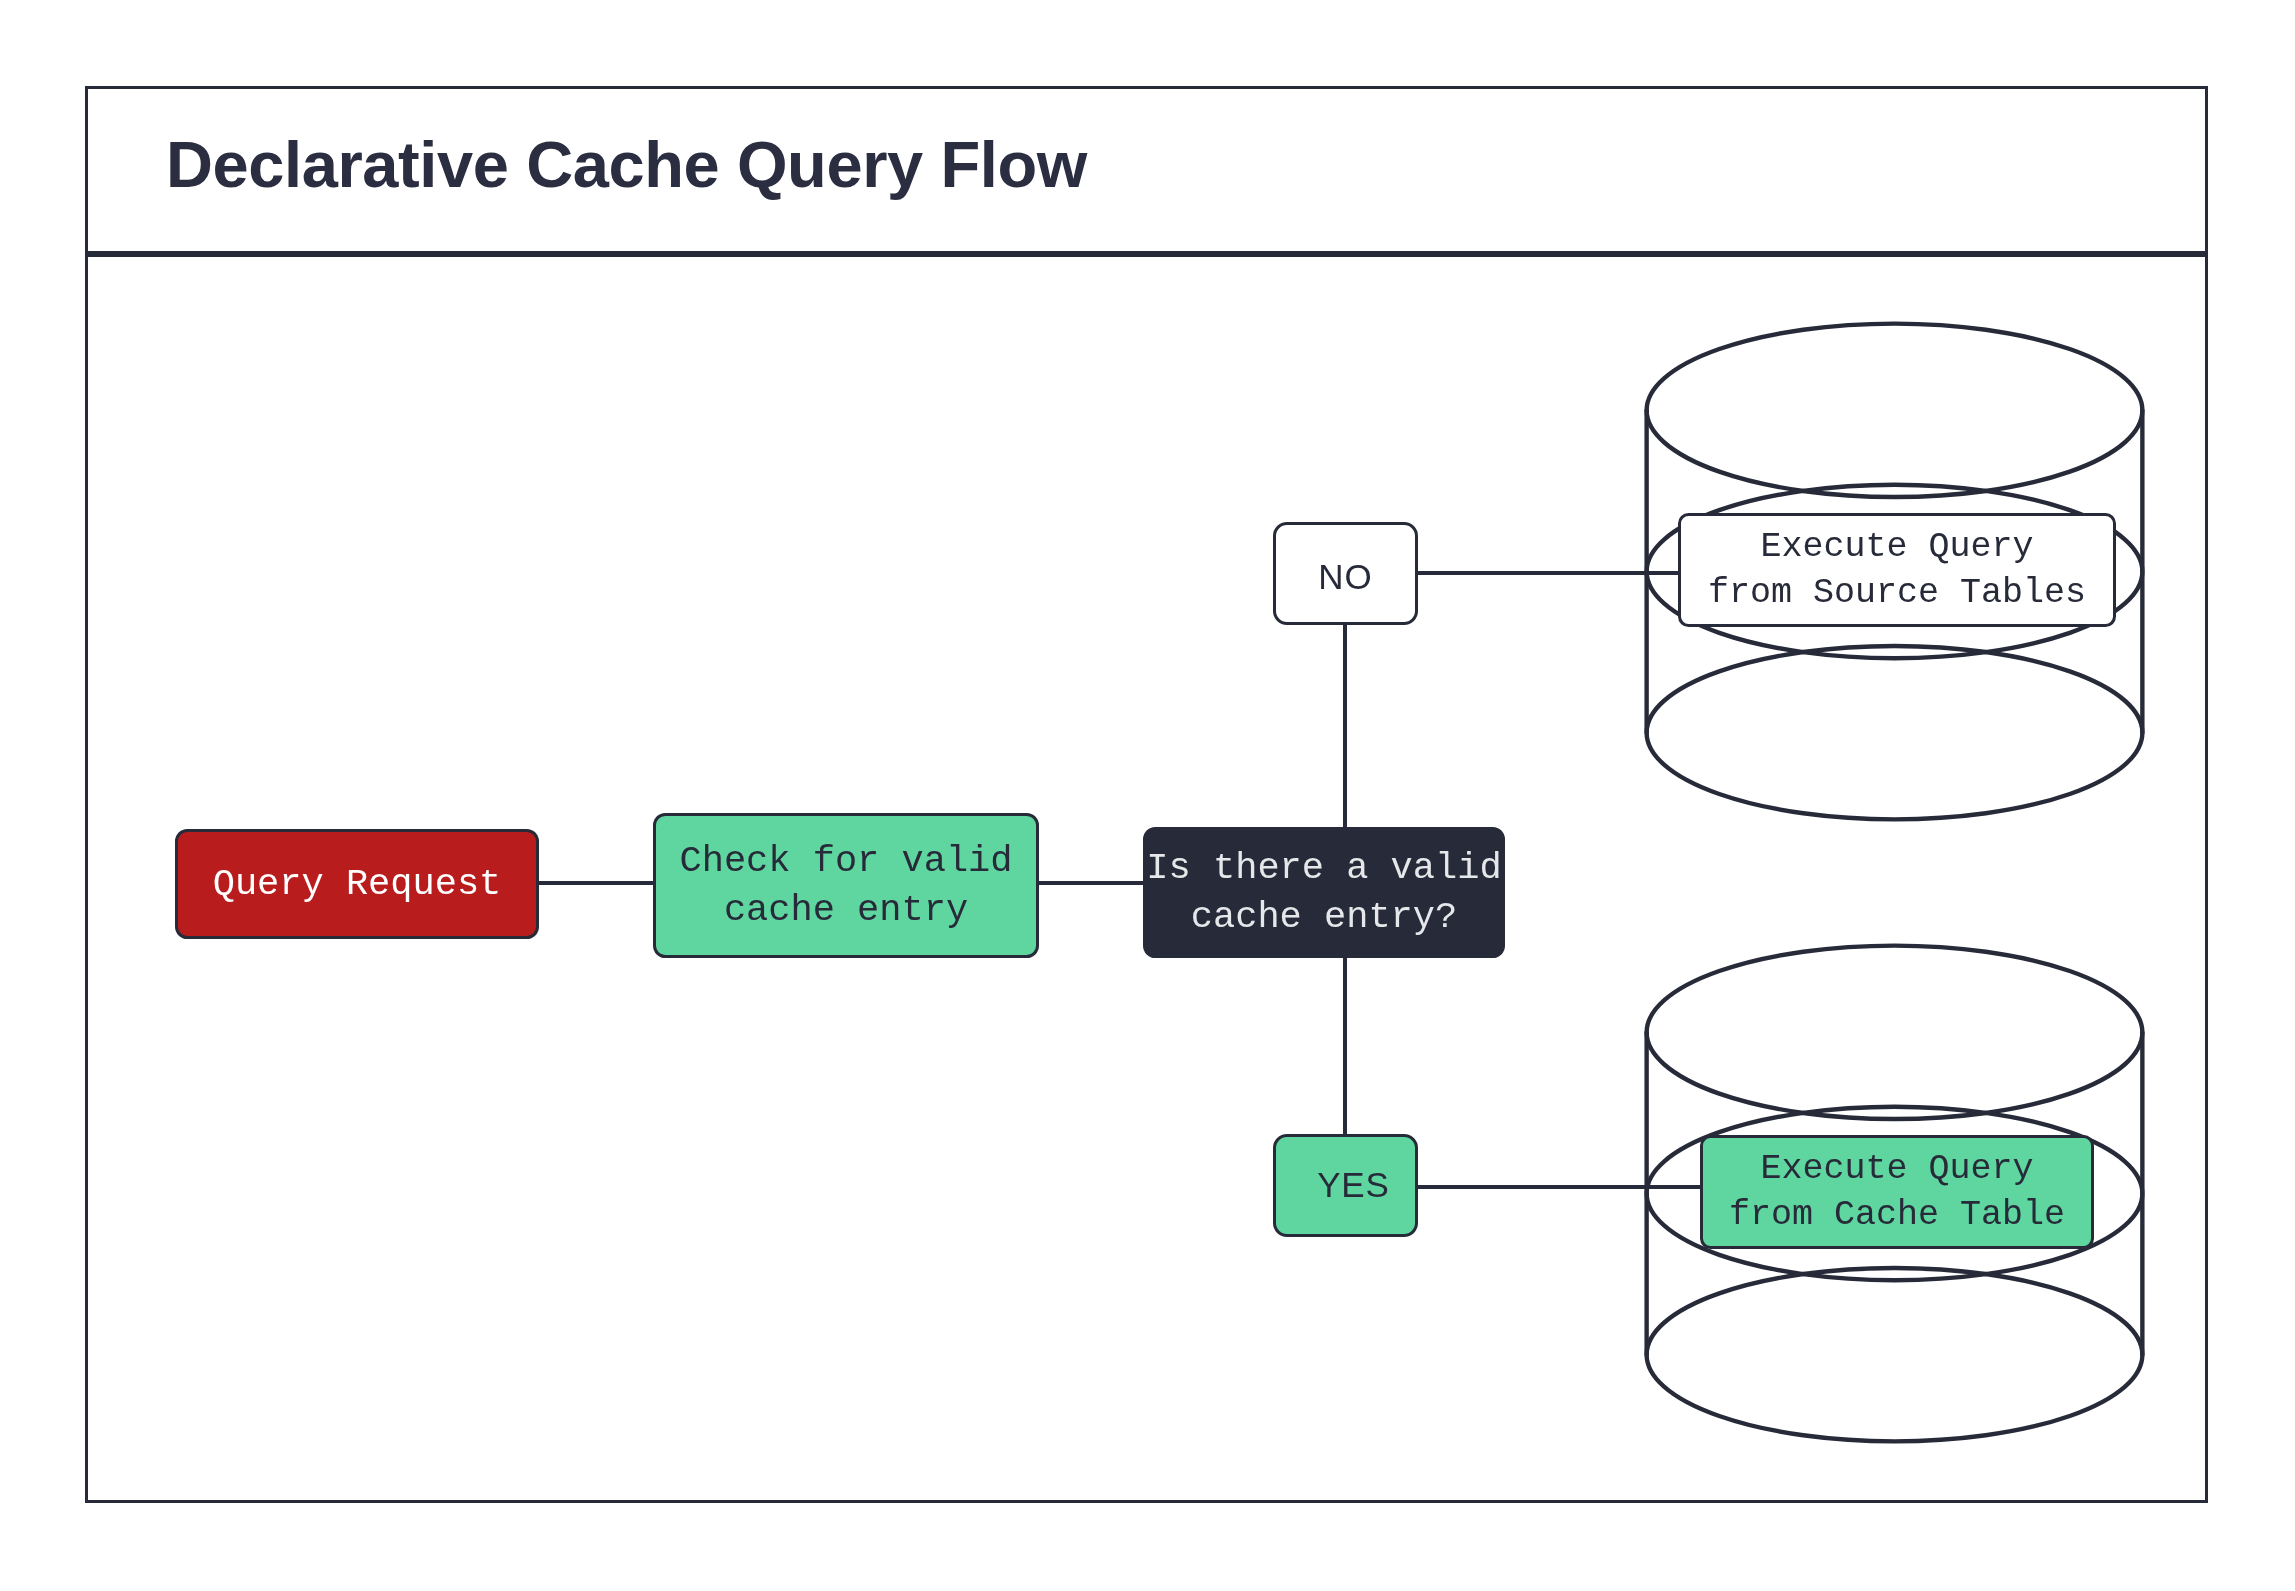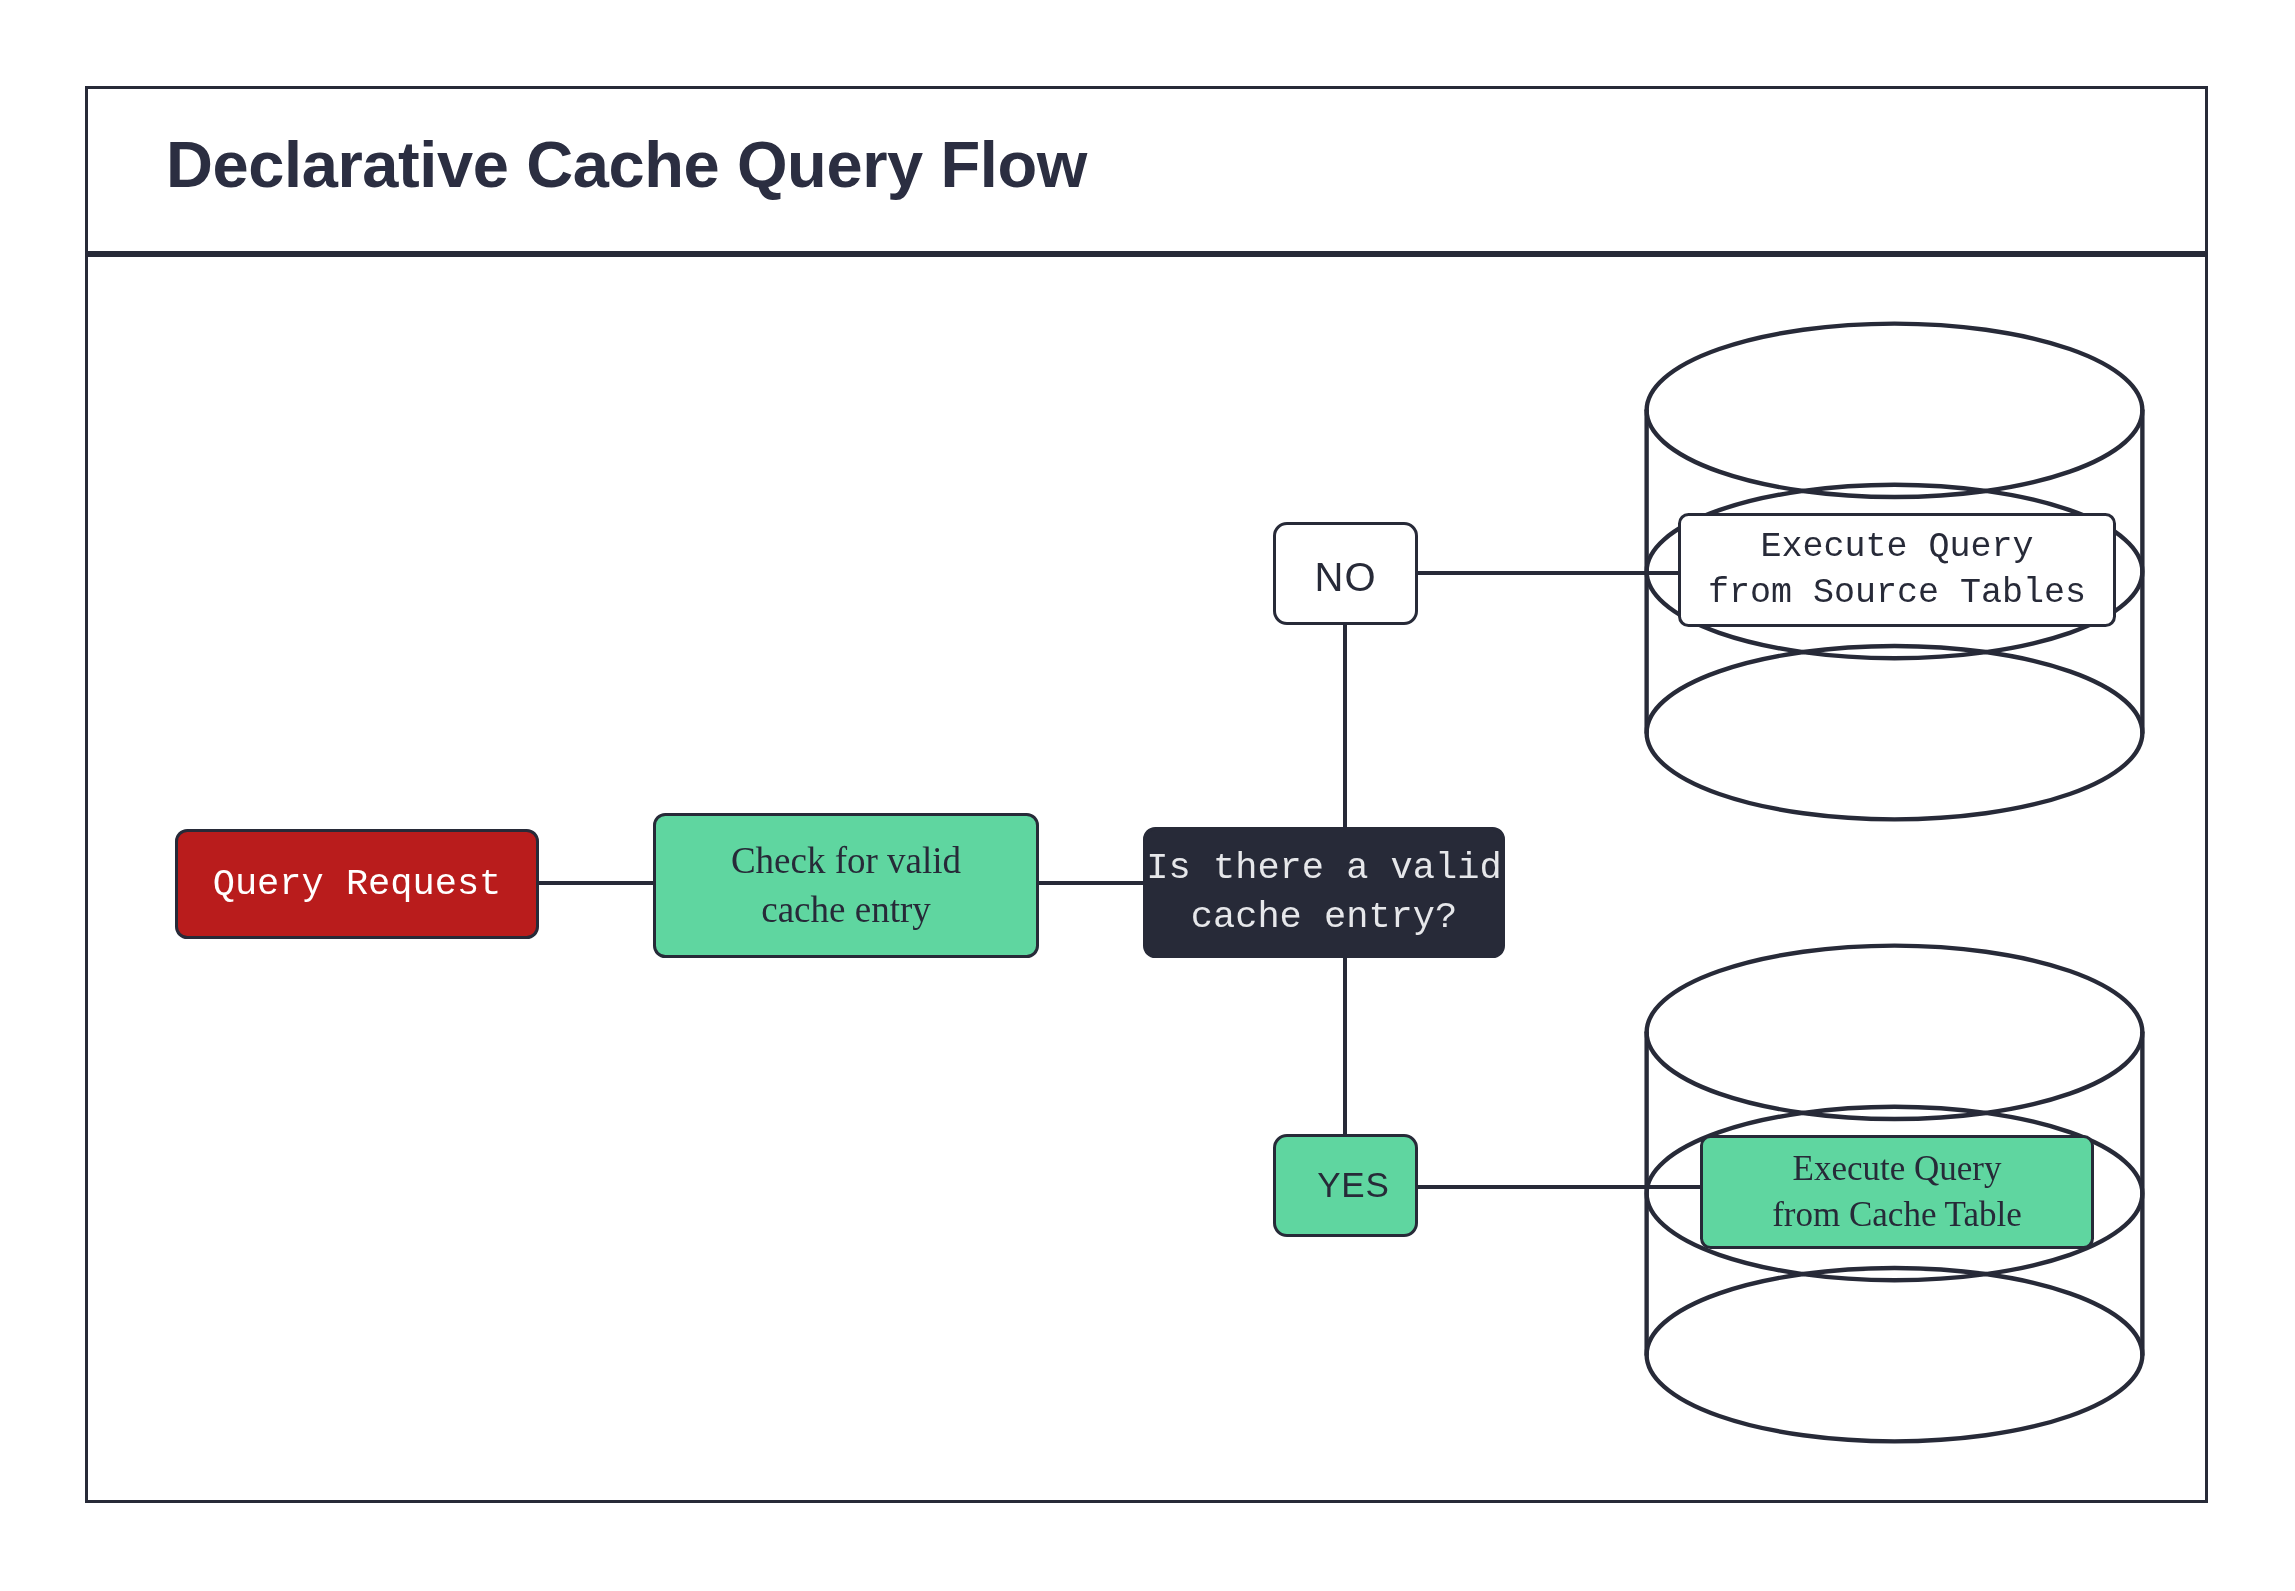--- a/index.html
+++ b/index.html
@@ -83,21 +83,21 @@
   .node-decision {
     background: #272A38;
     border: 3.5px solid #272A38;
   }
   .node-decision .label { color: #E6E7EA; }
 
   .node-green {
     background: #5FD6A0;
     border: 3.5px solid #272A38;
   }
-  .node-green .label { color: #272A38; font-family: Liberation Serif, serif; }
+  .node-green .label { color: #272A38; }
 
   .node-white {
     background: #FFFFFF;
     border: 3.5px solid #272A38;
   }
   .node-white .label { color: #272A38; }
 
   
   #node-query-request {
     left: 175px; top: 829px; width: 364px; height: 110px;
@@ -113,21 +113,21 @@
     left: 1143px; top: 827px; width: 362px; height: 131px;
   }
   #node-decision .label { font-size: 37px; }
 
   #node-no {
     left: 1273px; top: 522px; width: 145px; height: 103px;
     border-radius: 14px;
   }
   #node-no .label {
     font-family: "Liberation Sans", sans-serif;
-    font-size: 40px;
+    font-size: 35px;
     letter-spacing: 0.9px;
     margin-top: 8px;
   }
 
   #node-yes {
     left: 1273px; top: 1134px; width: 145px; height: 103px;
     border-radius: 14px;
     padding-left: 16px;
   }
   #node-yes .label {

